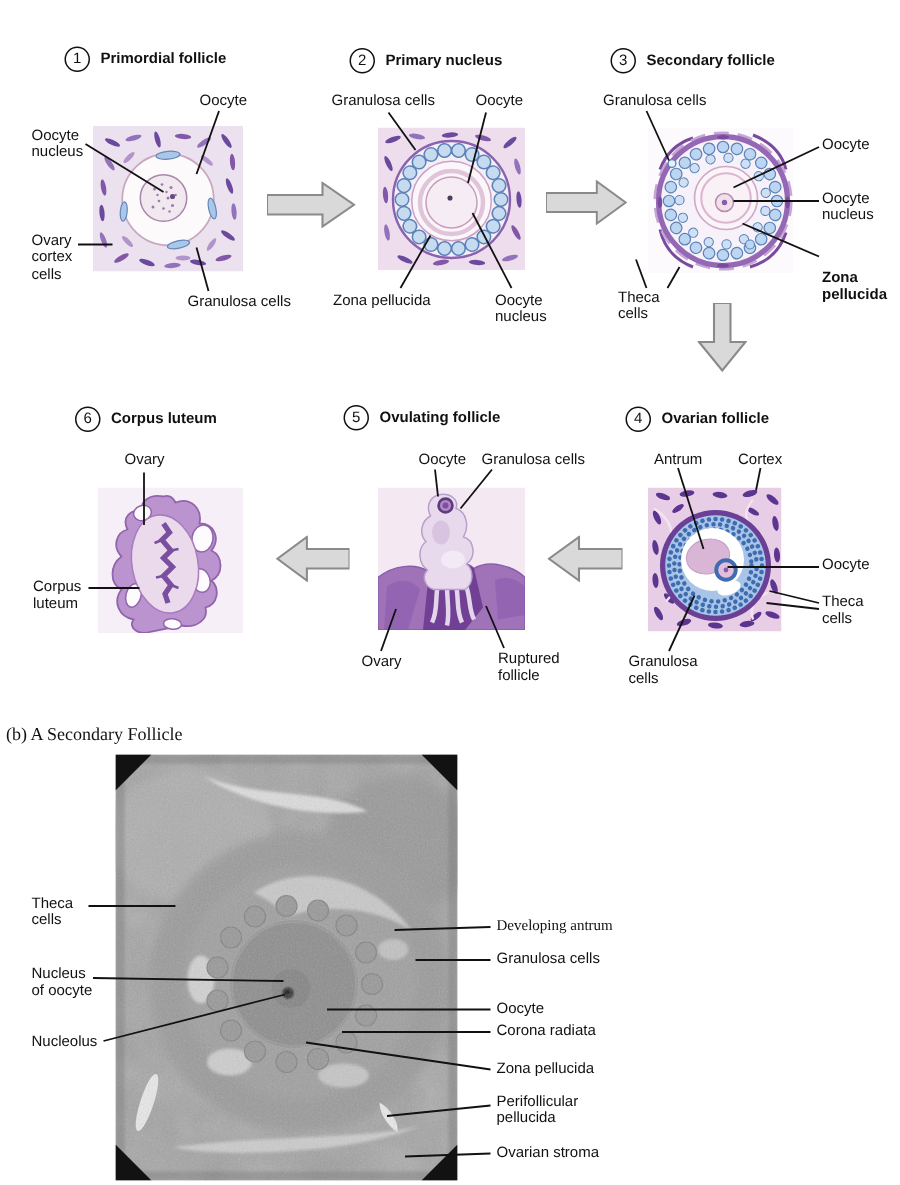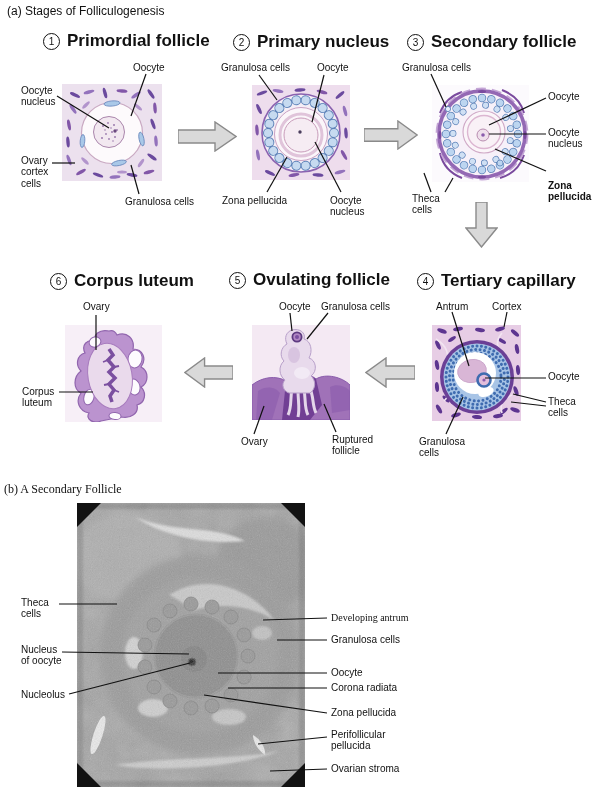--- a/index.html
+++ b/index.html
@@ -2,50 +2,49 @@
 <html><head>
 <meta charset="utf-8">
 <style>
   html,body{margin:0;padding:0;background:#fff;}
   body{width:600px;height:790px;overflow:hidden;font-family:"Liberation Sans",sans-serif;}
   #canvas{position:relative;width:600px;height:790px;background:#fff;}
   .sec-title{position:absolute;font-size:12px;color:#111;}
   .hdr{position:absolute;display:flex;align-items:center;gap:7px;}
   .circ{width:15px;height:15px;border:1.4px solid #111;border-radius:50%;display:flex;
         align-items:center;justify-content:center;font-size:10px;color:#111;flex:none;background:#fff;}
-  .hname{font-size:17px;font-weight:bold;color:#111;white-space:nowrap;}
+  .hname{font-size:10px;font-weight:bold;color:#111;white-space:nowrap;}
   .lbl{position:absolute;font-size:10px;line-height:1.13;color:#111;white-space:pre-line;z-index:6;}
   svg.illu{position:absolute;z-index:1;}
   svg.overlay{position:absolute;left:0;top:0;z-index:5;pointer-events:none;}
   svg.arrow{position:absolute;z-index:2;}
   .ln{stroke:#111;stroke-width:1.2;}
 </style>
 </head>
 <body>
 
 <div id="canvas">
 
-  <div class="sec-title" style="left:7px;top:4px;">(a) Stages of Folliculogenesis</div>
   <div class="sec-title" style="left:4px;top:482px;font-family:Liberation Serif, serif;">(b) A Secondary Follicle</div>
 
   <div class="hdr" style="left:43px;top:31px;">
     <span class="circ">1</span>
     <span class="hname">Primordial follicle</span>
   </div>
   <div class="hdr" style="left:233px;top:32px;">
     <span class="circ">2</span>
     <span class="hname">Primary nucleus</span>
   </div>
   <div class="hdr" style="left:407px;top:32px;">
     <span class="circ">3</span>
     <span class="hname">Secondary follicle</span>
   </div>
   <div class="hdr" style="left:417px;top:271px;">
     <span class="circ">4</span>
-    <span class="hname">Tertiary capillary</span>
+    <span class="hname">Ovarian follicle</span>
   </div>
   <div class="hdr" style="left:229px;top:270px;">
     <span class="circ">5</span>
     <span class="hname">Ovulating follicle</span>
   </div>
   <div class="hdr" style="left:50px;top:271px;">
     <span class="circ">6</span>
     <span class="hname">Corpus luteum</span>
   </div>
 

